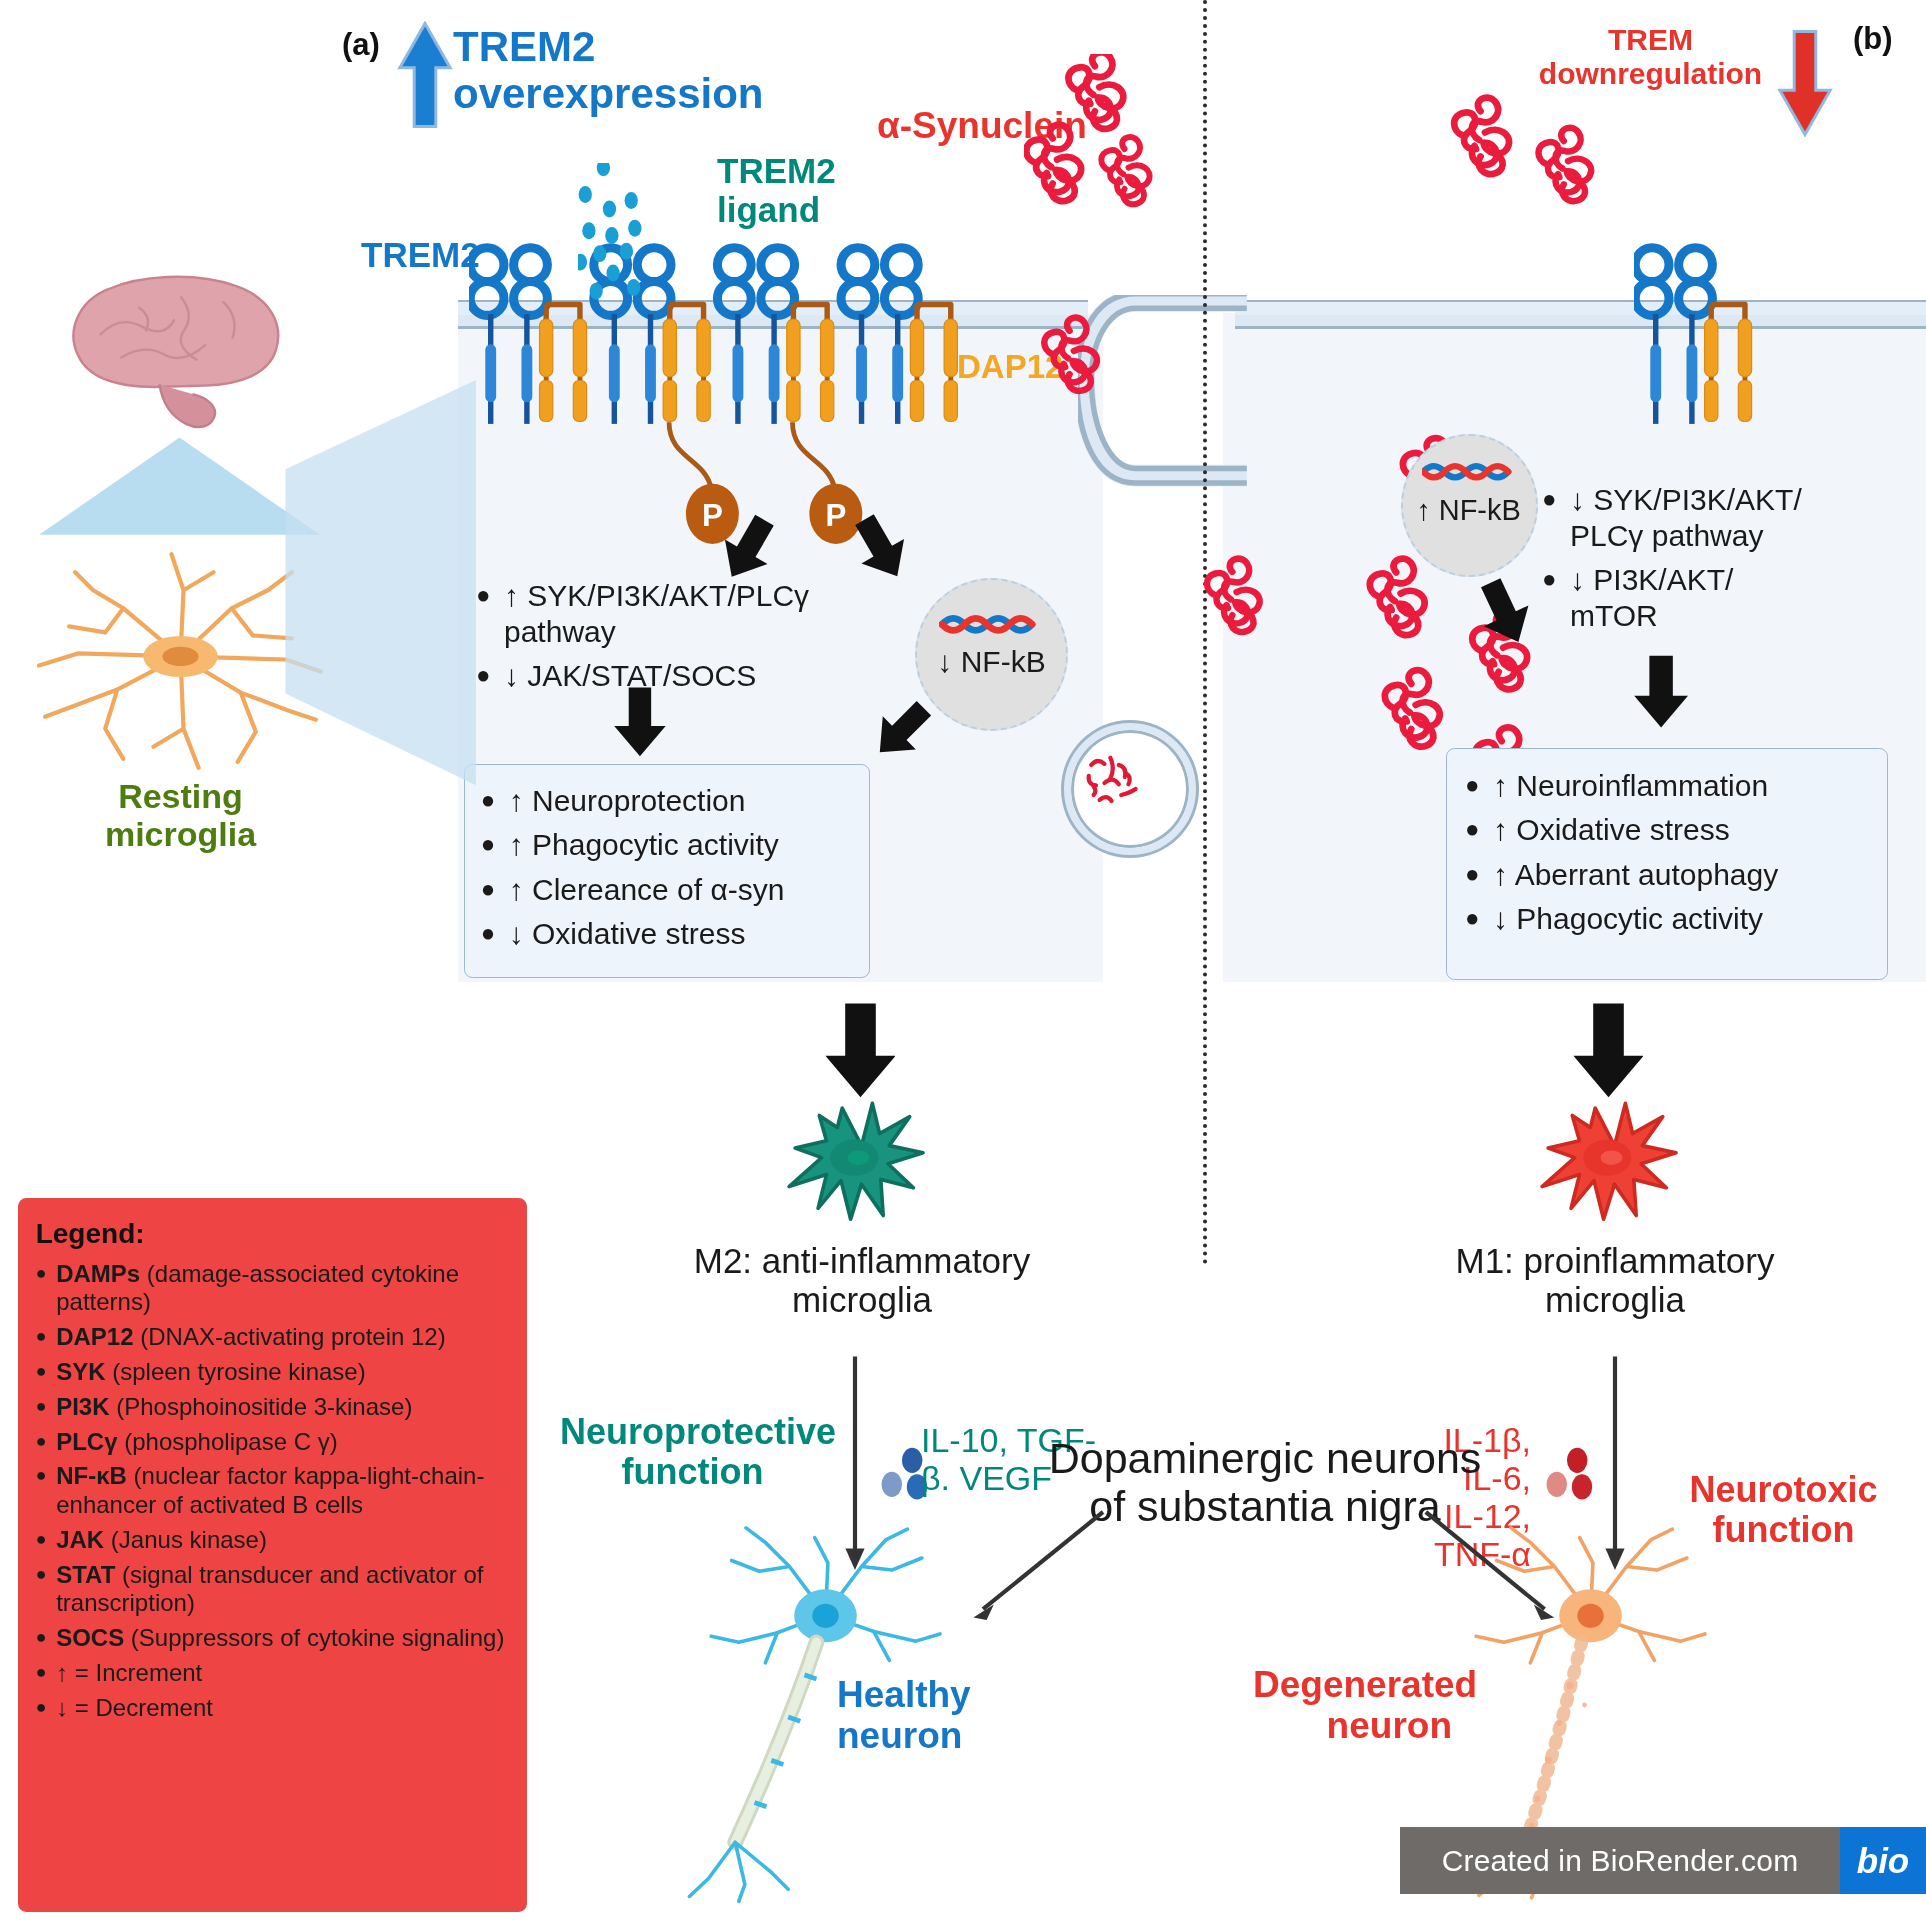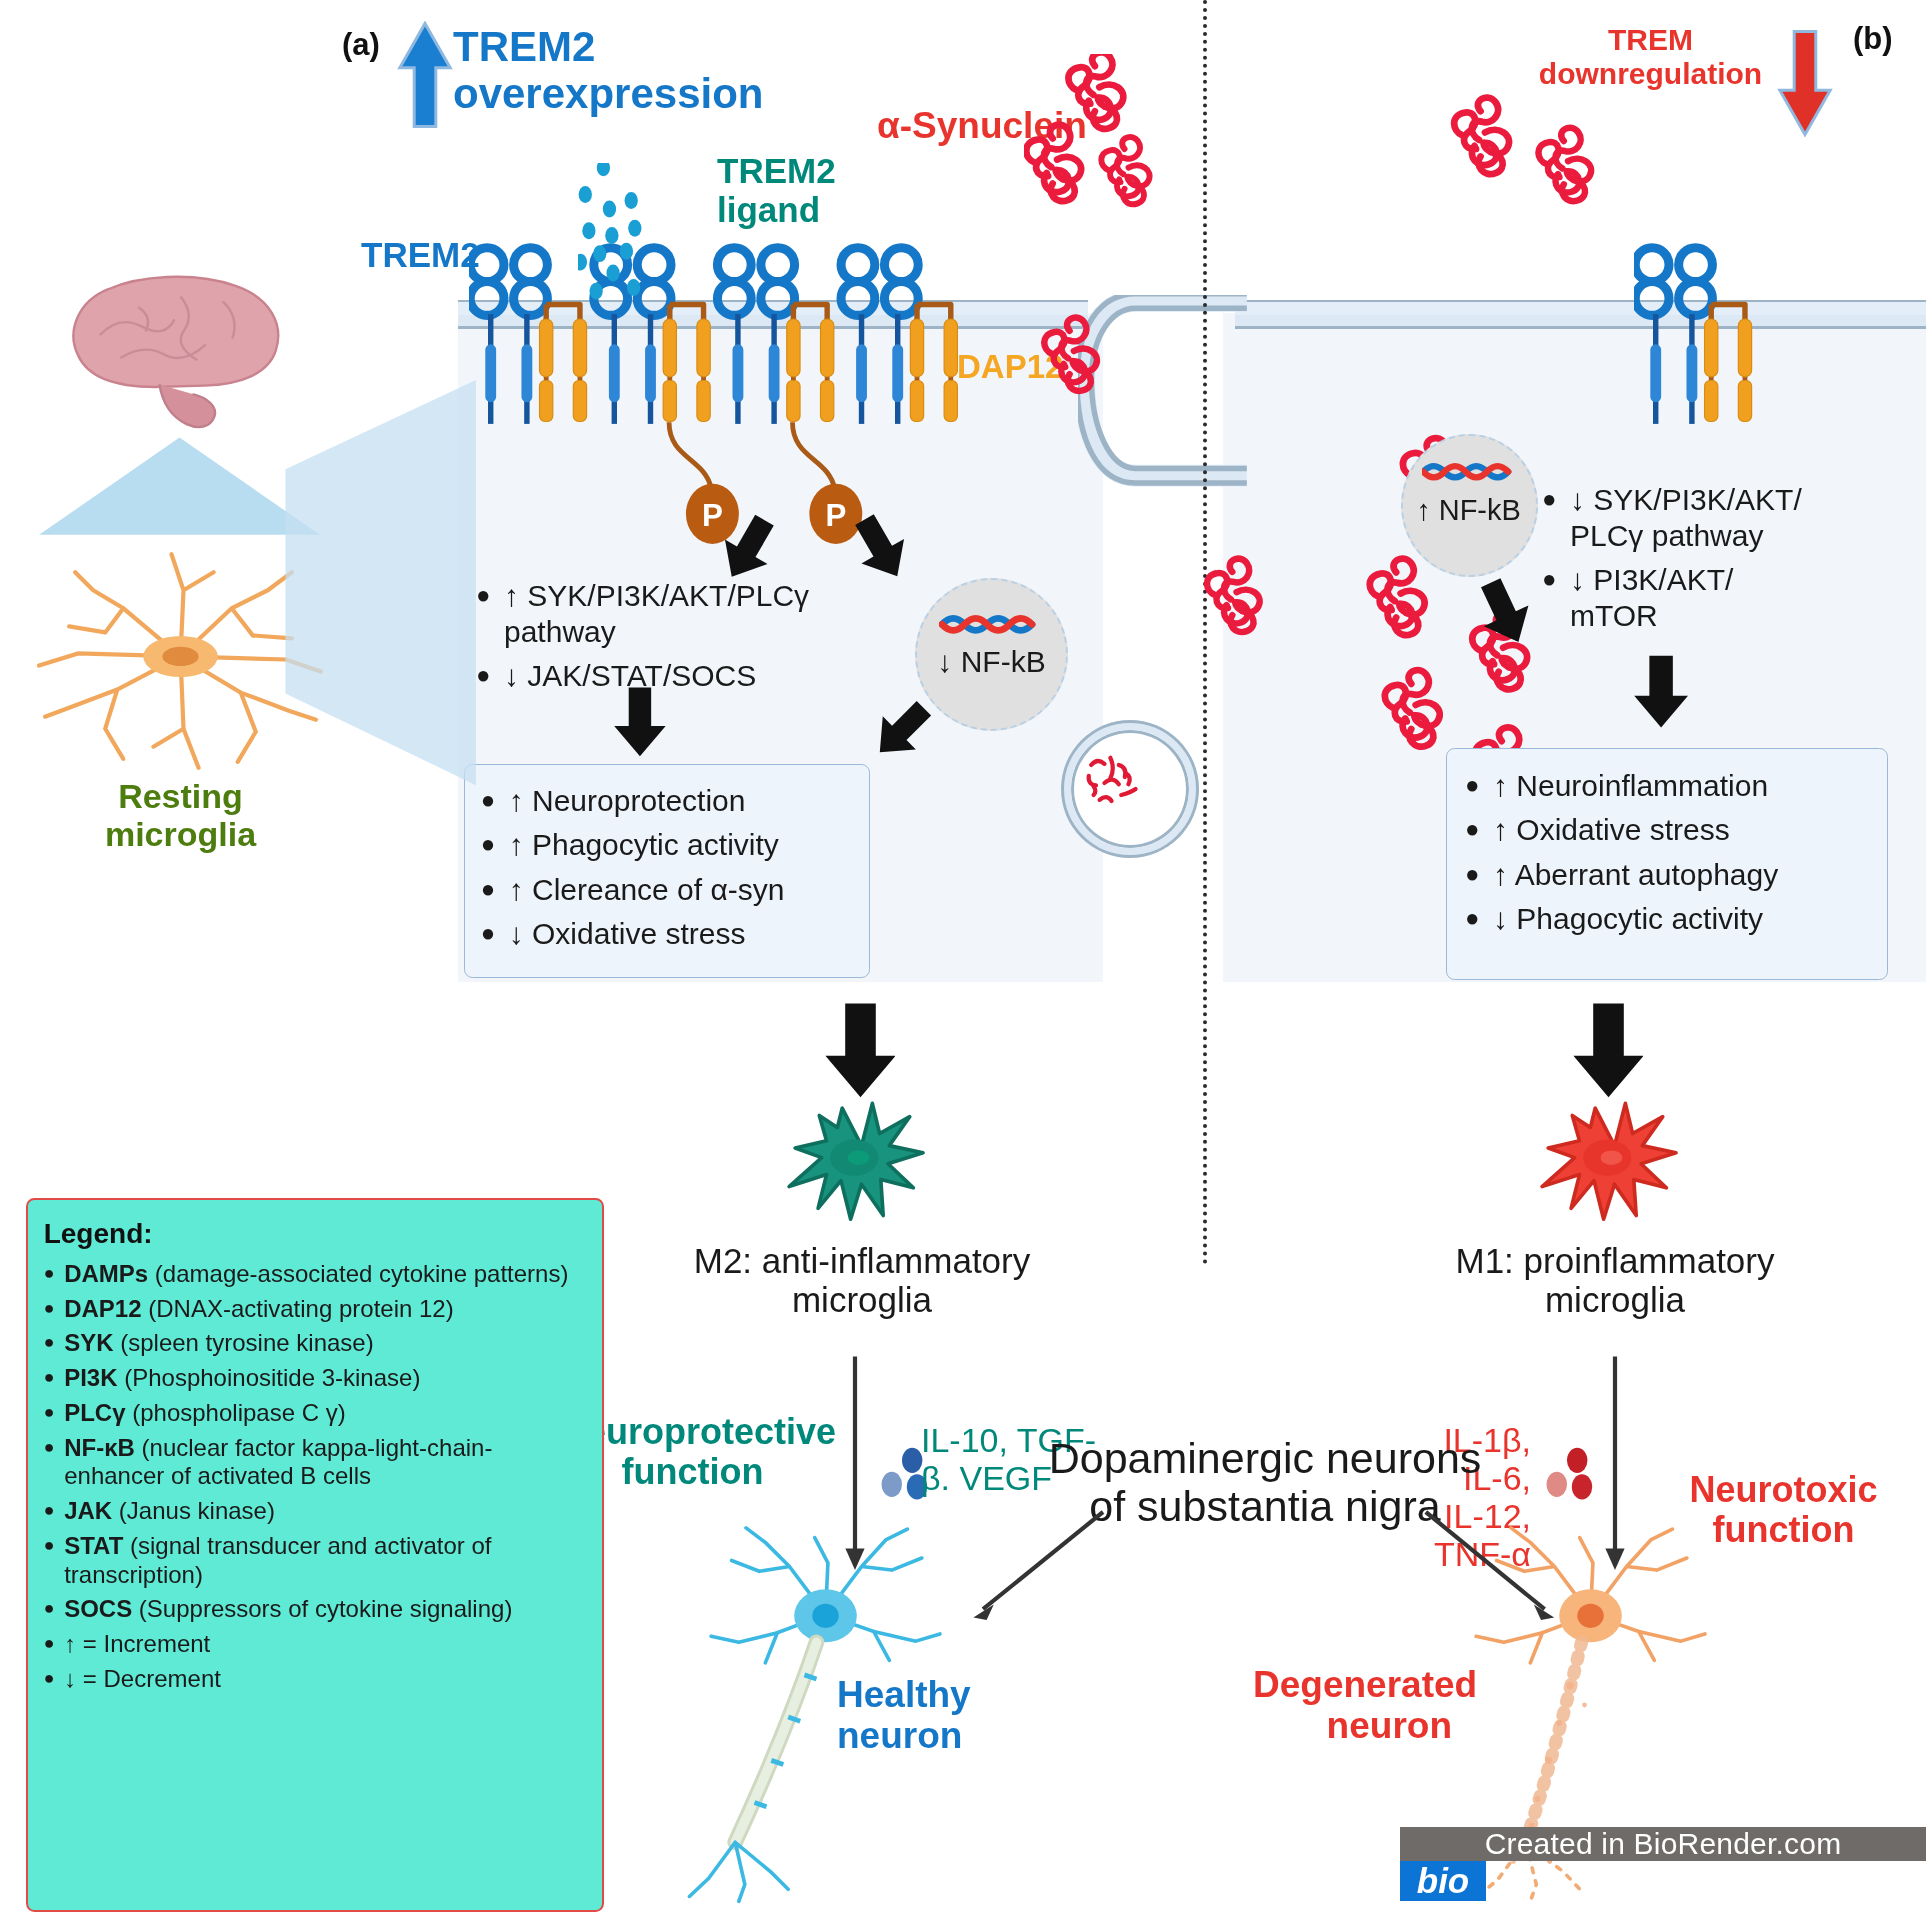--- a/index.html
+++ b/index.html
@@ -28,31 +28,31 @@
   .orange2{color:#4d7c0f;}
   .panel-tag{font-size:31px;font-weight:bold;color:#111;}
 
   
   .bullets{list-style:none;margin:0;padding:0;}
   .bullets li{display:flex;align-items:flex-start;margin-bottom:8.4px;font-size:30px;line-height:1.2;}
   .bullets li .dot{flex:0 0 28px;font-size:24px;line-height:1.45;}
   .outbox{border:1.8px solid #9cb8d8;border-radius:8.4px;background:#eef4fb;}
 
   
-  #legend{left:26px;top:1198px;width:578px;height:714px;
-          background:#5eead4;border:2.4px solid #e24a45;border-radius:8.4px;box-sizing:border-box;
+  #legend{left:18px;top:1198px;width:509px;height:714px;
+          background:#ef4444;border:2.4px solid #e24a45;border-radius:8.4px;box-sizing:border-box;
           padding:18px 15.7px 0 15.7px;}
   #legend h3{margin:0 0 9.6px 0;font-size:28px;font-weight:bold;color:#111;}
   #legend ul{list-style:none;margin:0;padding:0;}
   #legend li{display:flex;align-items:flex-start;font-size:24px;line-height:1.18;margin-bottom:6.6px;}
   #legend li .dot{flex:0 0 20.5px;font-size:18px;line-height:1.5;}
   #legend b{font-weight:bold;}
 
   
-  #biorender{left:1400px;top:1827px;width:526px;height:67px;display:flex;flex-direction:column;}
+  #biorender{left:1400px;top:1827px;width:526px;height:67px;display:flex;}
   #br-text{flex:1;background:#6e6b68;color:#fff;display:flex;align-items:center;
            justify-content:center;font-size:30px;letter-spacing:0.2px;}
   #br-logo{width:86px;background:#0c74d4;color:#fff;display:flex;align-items:center;
            justify-content:center;font-size:35px;font-weight:bold;font-style:italic;}
 </style>
 </head>
 <body>
 
 <svg width="0" height="0" style="position:absolute" aria-hidden="true">
   <defs>

